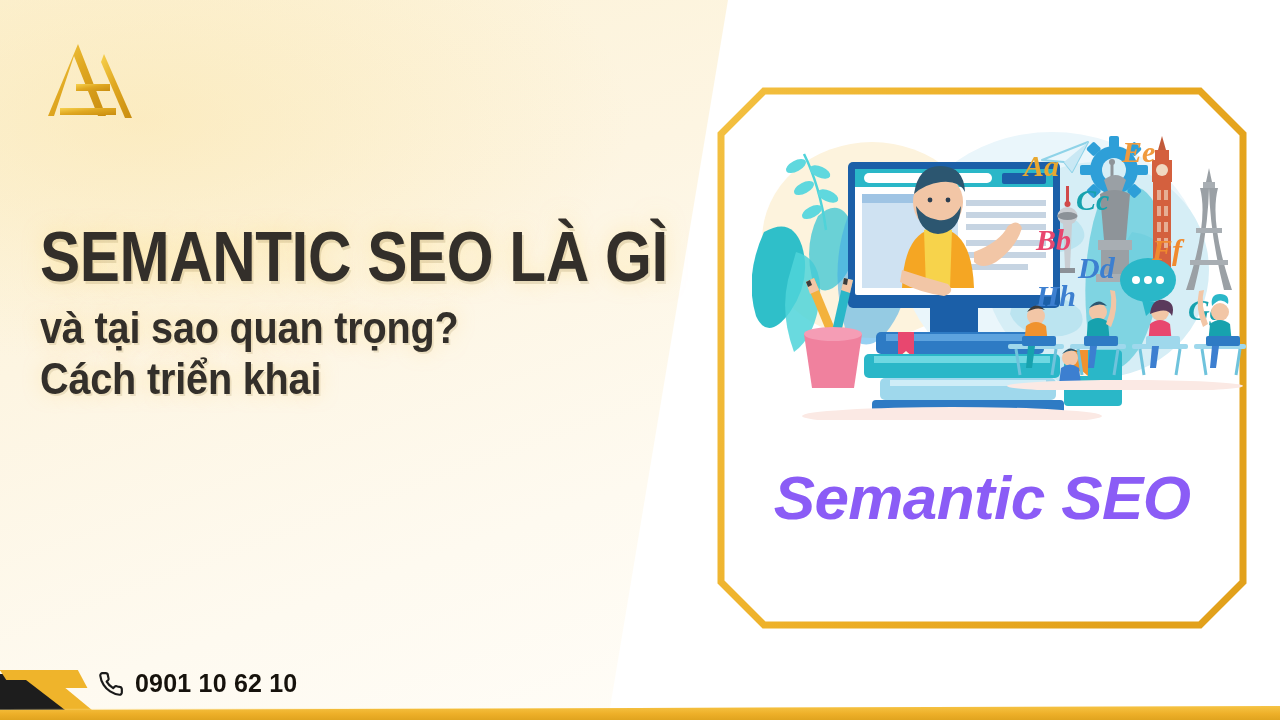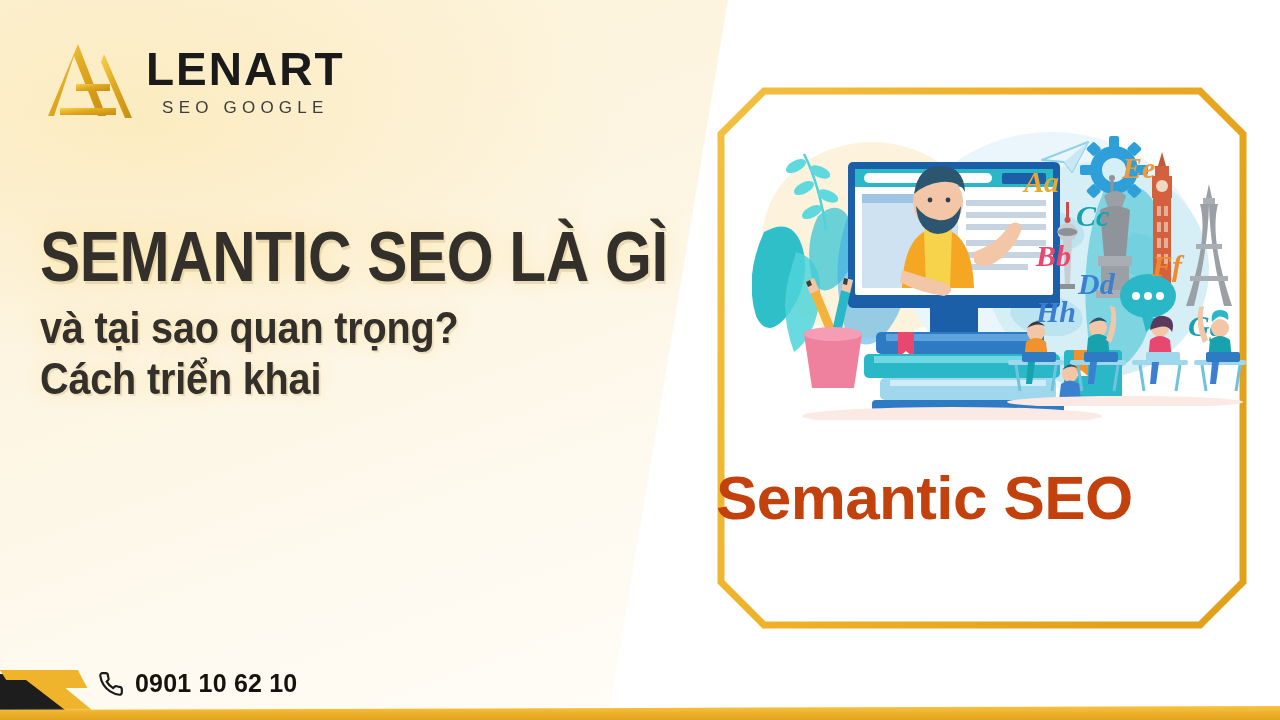--- a/index.html
+++ b/index.html
@@ -158,25 +158,27 @@
     left: 752px; top: 120px;
     width: 480px; height: 300px;
   }
   .illus svg { display: block; }
 
   
   .wordmark {
     position: absolute;
     left: 716px; top: 462px;
     width: 532px;
+    text-align: center;
     font-size: 62px;
     font-weight: 700;
-    color: #c2410c;
+    color: #8b5cf6;
     letter-spacing: -0.6px;
     font-family: "Liberation Sans", sans-serif;
+    font-style: italic;
   }
 </style>
 </head>
 <body>
 
 <div id="canvas">
 
   <div class="bg-white"></div>
   <div class="bg-cream"></div>
   <div class="bg-cream-glow"></div>
@@ -188,24 +190,20 @@
           <stop offset="0%" stop-color="#F7D14E"></stop>
           <stop offset="45%" stop-color="#E0A821"></stop>
           <stop offset="100%" stop-color="#C98D10"></stop>
         </linearGradient>
       </defs>
       <path d="M30 6 L58 78 L50 78 L26 18 L6 78 L0 78 Z" fill="url(#gmark)"></path>
       <path d="M56 16 L84 80 L77 80 L53 24 Z" fill="url(#gmark)"></path>
       <rect x="28" y="46" width="34" height="7" fill="url(#gmark)"></rect>
       <rect x="12" y="70" width="56" height="7" fill="url(#gmark)"></rect>
     </svg>
-    <div class="logo-words">
-      <span class="logo-name">LENART</span>
-      <span class="logo-sub">SEO GOOGLE</span>
-    </div>
   </div>
 
   <div class="headline-block">
     <h1 class="headline">SEMANTIC SEO LÀ GÌ</h1>
     <p class="subheadline">và tại sao quan trọng? Cách triển khai</p>
   </div>
 
   <div class="contact-row">
     <div class="contact-item">
       <svg class="c-icon" viewBox="0 0 24 24" fill="none" stroke="#1a1a1a" stroke-width="2" stroke-linecap="round" stroke-linejoin="round">
@@ -352,21 +350,21 @@
       <g>
         <rect x="312" y="230" width="58" height="56" rx="4" fill="#2AB7C8"></rect>
         <rect x="322" y="230" width="14" height="26" fill="#F0922E"></rect>
         <path d="M322 256 l7 -6 l7 6 z" fill="#FDF6E3"></path>
       </g>
 
       <ellipse cx="200" cy="296" rx="150" ry="9" fill="#FBE9E4"></ellipse>
     </svg>
   </div>
 
-  <div class="illus" style="left:1000px; top:136px; width:250px; height:270px;text-align:right;">
+  <div class="illus" style="left:1000px; top:120px; width:250px; height:270px;text-align:right;">
     <svg width="250" height="270" viewBox="0 0 250 270">
 
       <g>
         <rect x="66" y="66" width="3" height="16" fill="#D04A4A"></rect>
         <circle cx="67.5" cy="84" r="3" fill="#D04A4A"></circle>
         <ellipse cx="67.5" cy="96" rx="10" ry="9" fill="#C9CDD2"></ellipse>
         <ellipse cx="67.5" cy="96" rx="10" ry="4" fill="#8B9197"></ellipse>
         <path d="M63 104 l2 44 h5 l2 -44 z" fill="#C9CDD2"></path>
         <path d="M60 148 h15 v5 h-15 z" fill="#8B9197"></path>
       </g>

